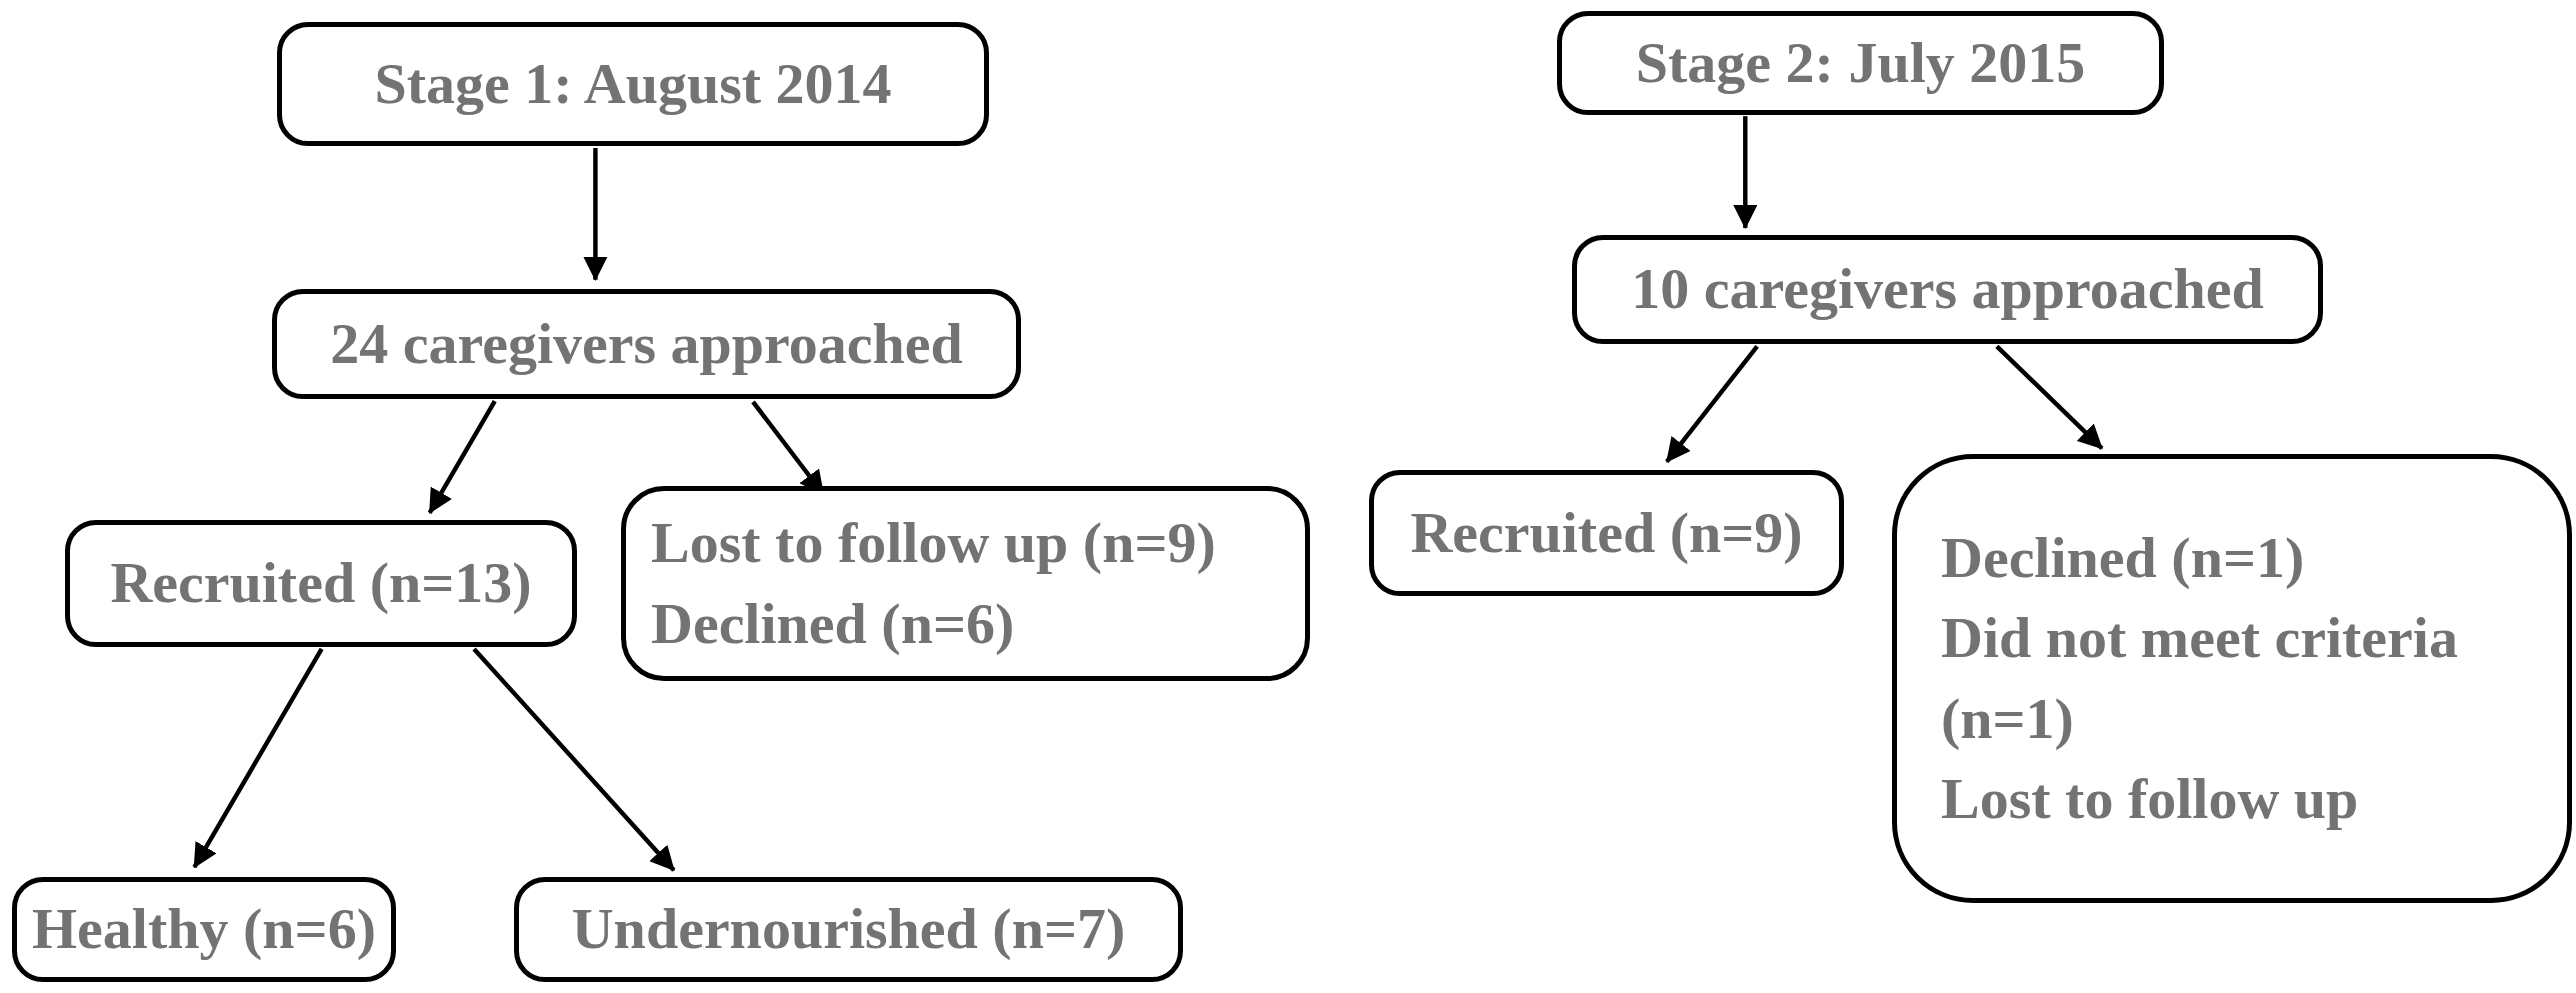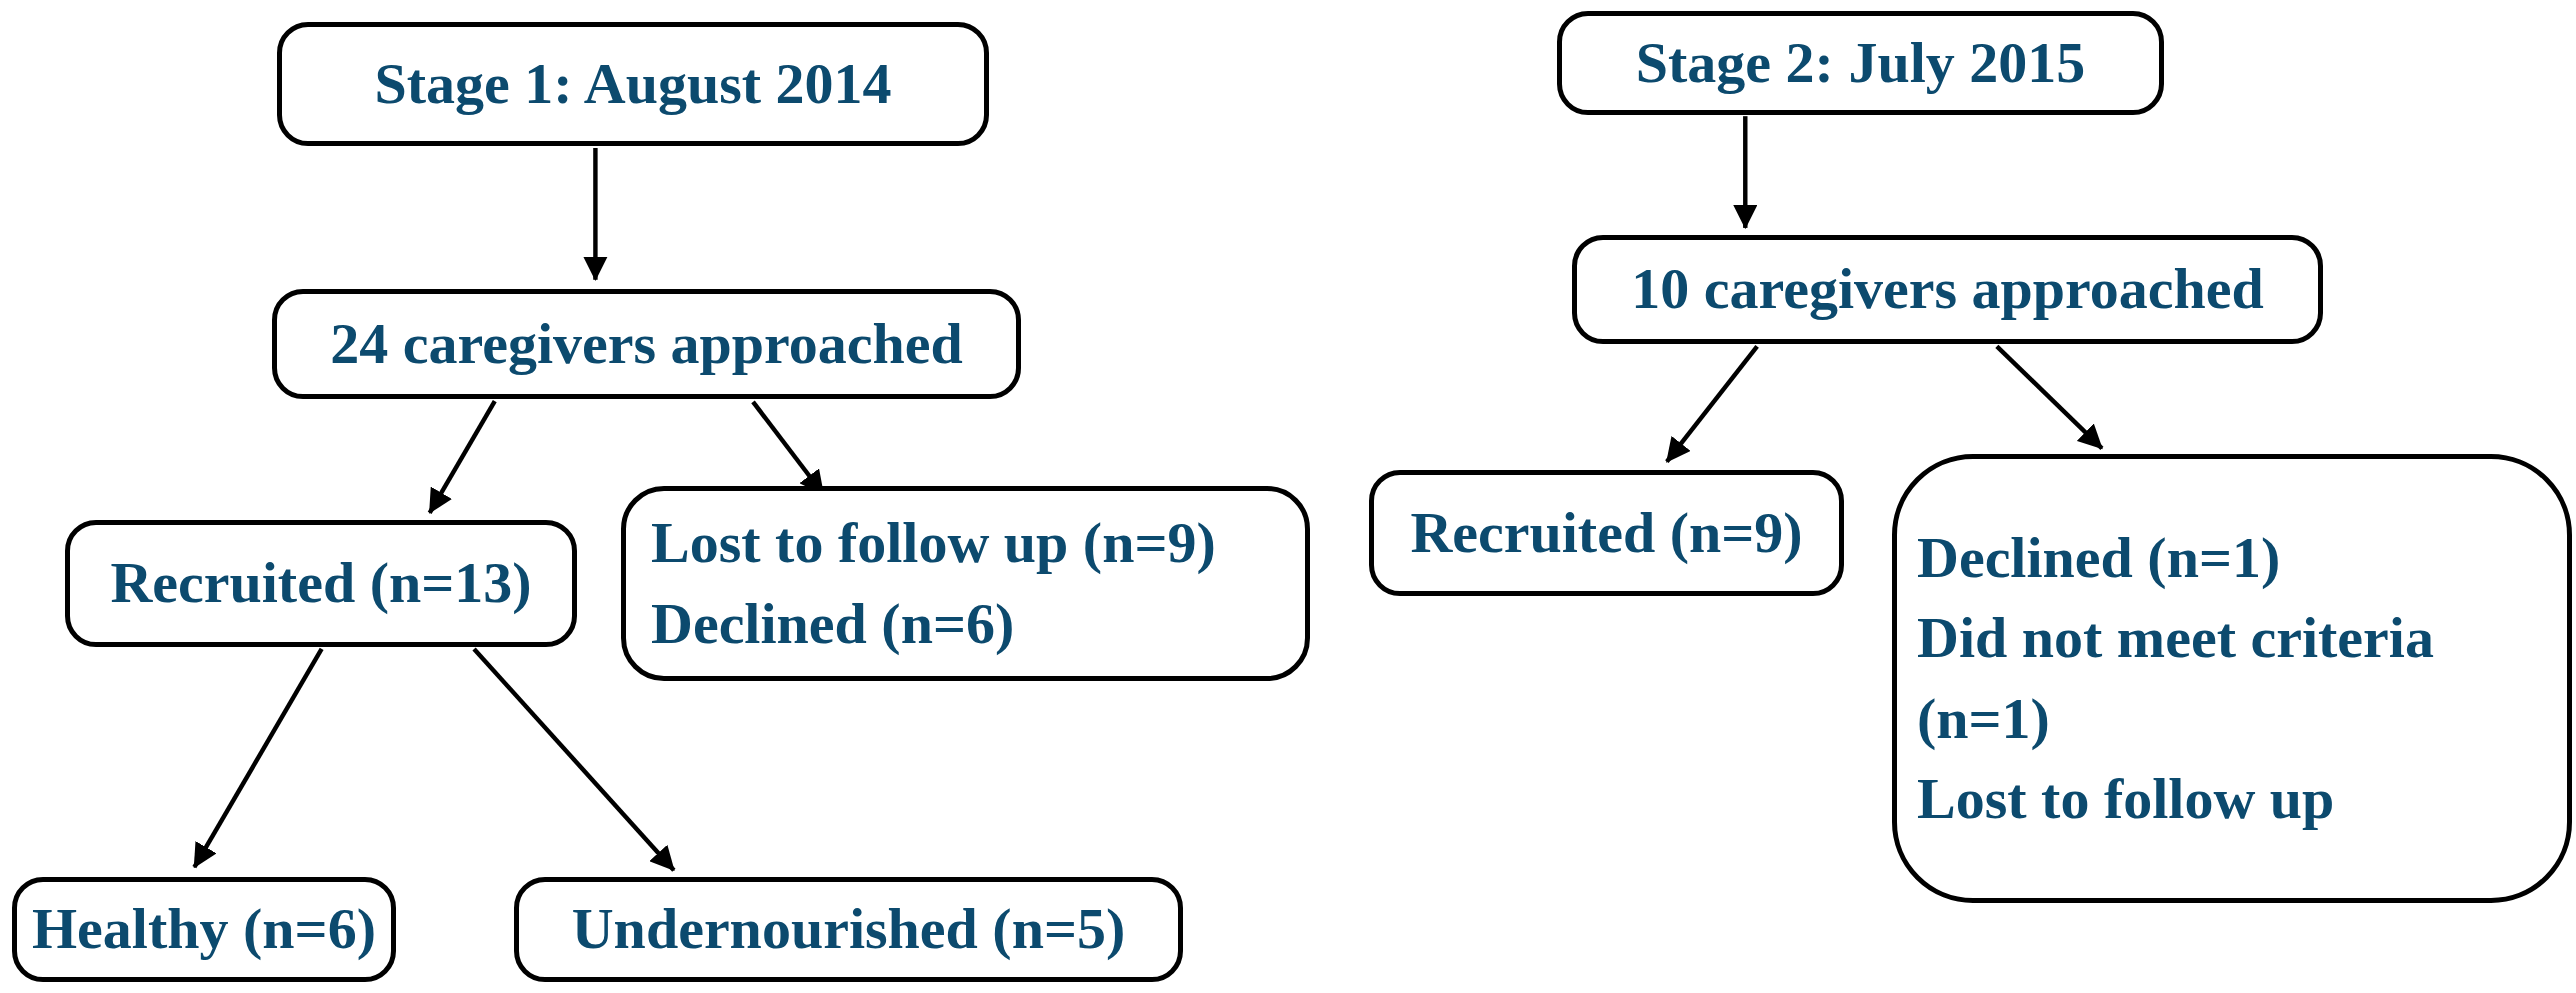--- a/index.html
+++ b/index.html
@@ -5,21 +5,21 @@
   * { margin: 0; padding: 0; box-sizing: border-box; }
   html, body { background: #ffffff; }
   .canvas {
     position: relative;
     width: 2576px;
     height: 993px;
     background: #ffffff;
     overflow: hidden;
     font-family: "Liberation Serif", "DejaVu Serif", serif;
     font-weight: bold;
-    color: #0c4a6e;
+    color: #737373;
   }
   .arrows-layer {
     position: absolute;
     left: 0; top: 0;
     width: 2576px; height: 993px;
   }
   .arrow {
     stroke: #000000;
     stroke-width: 6;
     fill: none;
@@ -46,21 +46,21 @@
   #b-s1-title    { left: 277px;  top: 22px;   width: 712px;  height: 124px; }
   #b-s1-appr     { left: 272px;  top: 289px;  width: 749px; height: 110px; align-items: center; }
   #b-s1-recr     { left: 65px;   top: 520px;  width: 512px;  height: 127px; }
   #b-s1-excl     { left: 621px;  top: 486px;  width: 689px;  height: 195px; border-radius: 43px; padding-left: 25px; }
   #b-s1-healthy  { left: 12px;   top: 877px; width: 384px;  height: 105px; }
   #b-s1-under    { left: 514px;  top: 877px; width: 669px;  height: 105px; }
   
   #b-s2-title    { left: 1557px; top: 11px;   width: 607px;  height: 104px; }
   #b-s2-appr     { left: 1572px; top: 235px;  width: 751px; height: 109px; }
   #b-s2-recr     { left: 1369px; top: 470px;  width: 475px;  height: 126px; }
-  #b-s2-excl     { left: 1892px; top: 454px;  width: 680px;  height: 449px; border-radius: 81px; padding-left: 20px; }
+  #b-s2-excl     { left: 1892px; top: 454px;  width: 680px;  height: 449px; border-radius: 81px; padding-left: 44px; }
 </style>
 </head>
 <body>
 
 <div class="canvas">
 
   <svg class="arrows-layer" width="2576" height="993" viewBox="0 0 3480 1342" xmlns="http://www.w3.org/2000/svg">
     <defs>
       <marker id="ah" viewBox="0 0 10 10" refX="9.5" refY="5" markerWidth="5.5" markerHeight="5.5" orient="auto" markerUnits="strokeWidth">
         <path d="M0,0 L10,5 L0,10 Z" fill="#000000"></path>
@@ -91,21 +91,21 @@
   <div class="node left-align" id="b-s1-excl">
     <div>Lost to follow up (n=9)</div>
     <div>Declined (n=6)</div>
   </div>
 
   <div class="node" id="b-s1-healthy">
     <div>Healthy (n=6)</div>
   </div>
 
   <div class="node" id="b-s1-under">
-    <div>Undernourished (n=5)</div>
+    <div>Undernourished (n=7)</div>
   </div>
 
   <div class="node" id="b-s2-title">
     <div>Stage 2: July 2015</div>
   </div>
 
   <div class="node" id="b-s2-appr">
     <div>10 caregivers approached</div>
   </div>
 

